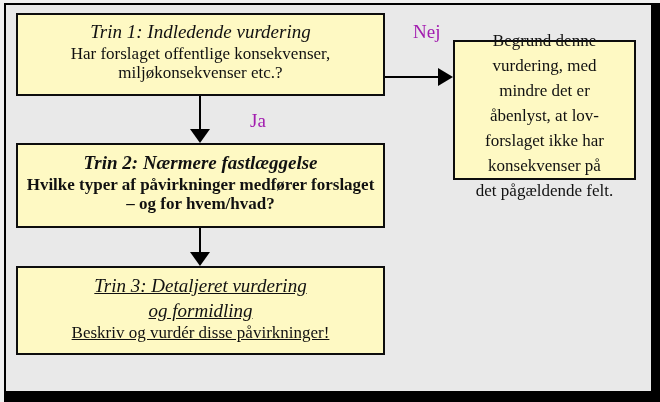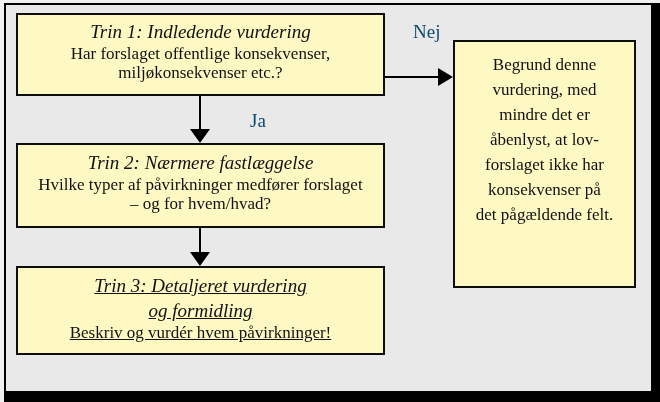--- a/index.html
+++ b/index.html
@@ -38,26 +38,27 @@
     line-height: 25px;
     white-space: pre-line;
   }
   .box .body {
     font-size: 17px;
     line-height: 19px;
     white-space: pre-line;
   }
 
   .box-step1 { left: 16px; top: 13px;  width: 369px; height: 83px;  padding-top: 4px; }
-  .box-step2 { left: 16px; top: 143px; width: 369px; height: 85px;  padding-top: 5px; }
+  .box-step2 { left: 16px; top: 143px; width: 369px; height: 85px;  padding-top: 5px; font-weight: bold; }
   .box-step3 { left: 16px; top: 266px; width: 369px; height: 89px;  padding-top: 5px; text-decoration: underline; }
 
   .box-no {
-    left: 453px; top: 40px; width: 183px; height: 248px;
+    left: 453px; top: 40px; width: 183px; height: 140px;
     padding-top: 10px;
+    justify-content: center;
   }
   .box-no .body { font-size: 17px; line-height: 25px; }
 
   .line { position: absolute; background: #000000; }
   .h-line { height: 2px; }
   .v-line { width: 2px; }
 
   .arrowhead { position: absolute; width: 0; height: 0; }
   .arrowhead.right {
     border-top: 9px solid transparent;
@@ -67,21 +68,21 @@
   .arrowhead.down {
     border-left: 10px solid transparent;
     border-right: 10px solid transparent;
     border-top: 14px solid #000000;
   }
 
   .edge-label {
     position: absolute;
     font-size: 19px;
     line-height: 22px;
-    color: #0c4a6e;
+    color: #a21caf;
   }
 </style>
 </head>
 <body>
 
 <div class="stage">
 
   <div class="frame"></div>
 
   <div class="box box-step1">
@@ -92,21 +93,21 @@
 
   <div class="box box-step2">
     <div class="title">Trin 2: Nærmere fastlæggelse</div>
     <div class="body">Hvilke typer af påvirkninger medfører forslaget
 – og for hvem/hvad?</div>
   </div>
 
   <div class="box box-step3">
     <div class="title">Trin 3: Detaljeret vurdering
 og formidling</div>
-    <div class="body">Beskriv og vurdér hvem påvirkninger!</div>
+    <div class="body">Beskriv og vurdér disse påvirkninger!</div>
   </div>
 
   <div class="box box-no">
     <div class="body">Begrund denne
 vurdering, med
 mindre det er
 åbenlyst, at lov-
 forslaget ikke har
 konsekvenser på
 det pågældende felt.</div>

